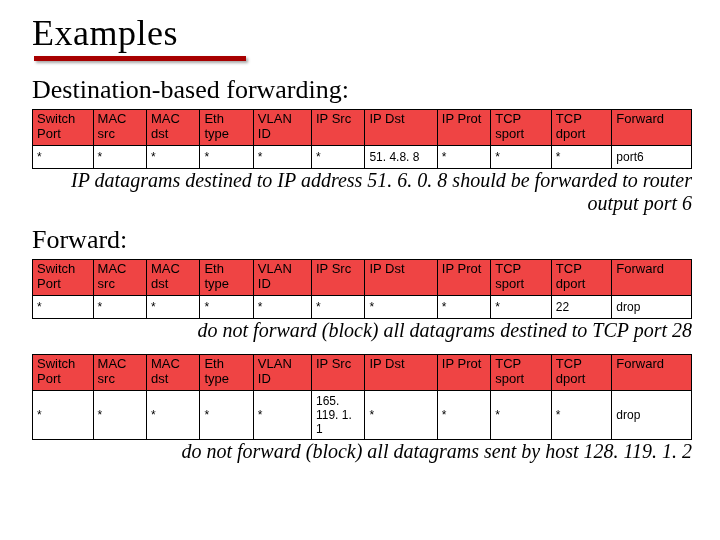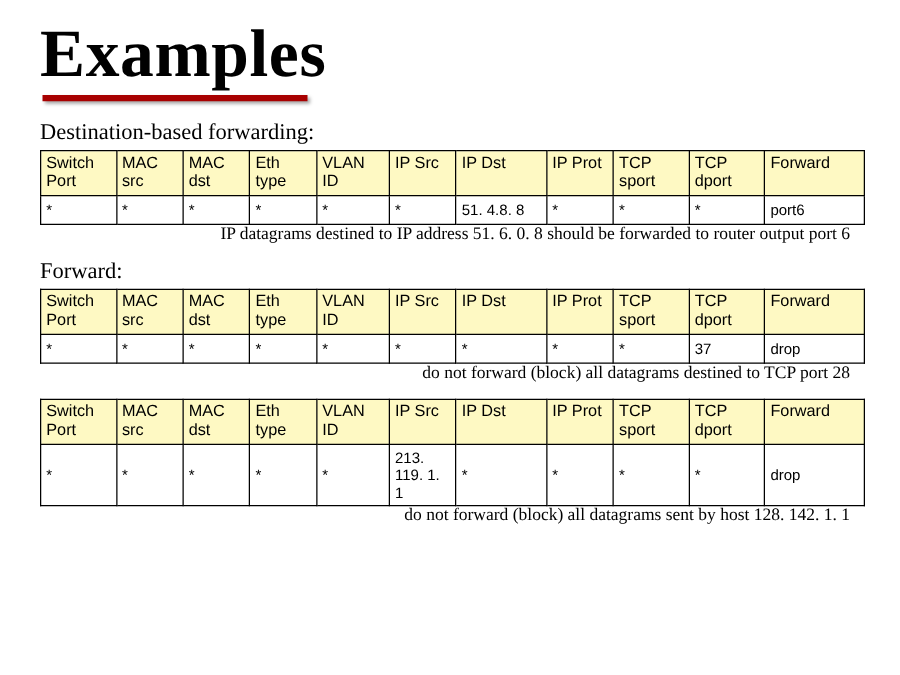--- a/index.html
+++ b/index.html
@@ -4,45 +4,45 @@
 <style>
   html,body{margin:0;padding:0}
   body{
     width:720px;height:540px;
     font-family:"Times New Roman",Times,serif;
     background:#fff;color:#000;
     box-sizing:border-box;
     padding:8px 28px 0 32px;
   }
   .title{
-    font-size:54px;
-    font-weight:700;
+    font-size:36px;
+    font-weight:400;
     margin:4px 0 0 0;
     letter-spacing:.5px;
   }
   .underline{
     height:5px;width:212px;
     background:#a80000;
     margin:2px 0 14px 2px;
     box-shadow:2px 2px 3px rgba(0,0,0,.35);
   }
   .section{
-    font-size:18px;
+    font-size:26px;
     margin:10px 0 4px 0;
   }
   table.flow{
     border-collapse:collapse;
     width:100%;
     table-layout:fixed;
     font-family:Arial,Helvetica,sans-serif;
     font-size:13px;
     margin-top:2px;
   }
   table.flow th{
-    background:#fef9c3;
+    background:#ef4444;
     border:1px solid #000;
     text-align:left;
     font-weight:400;
     padding:2px 4px 3px 4px;
     line-height:1.15;
     vertical-align:top;
     height:30px;
   }
   table.flow td{
     border:1px solid #000;
@@ -56,24 +56,25 @@
   .flow th:nth-child(3),.flow td:nth-child(3){width:36px}
   .flow th:nth-child(4),.flow td:nth-child(4){width:36px}
   .flow th:nth-child(5),.flow td:nth-child(5){width:40px}
   .flow th:nth-child(6),.flow td:nth-child(6){width:36px}
   .flow th:nth-child(7),.flow td:nth-child(7){width:52px}
   .flow th:nth-child(8),.flow td:nth-child(8){width:36px}
   .flow th:nth-child(9),.flow td:nth-child(9){width:42px}
   .flow th:nth-child(10),.flow td:nth-child(10){width:42px}
   .flow th:nth-child(11),.flow td:nth-child(11){width:58px}
   .caption{
-    font-size:14px;
+    font-size:20px;
     line-height:1.15;
     text-align:right;
-    margin:0 12px 4px 0;
+    margin:0 0 4px 0;
+    font-style:italic;
   }
   .small{font-size:10px}
 </style>
 </head>
 <body>
 
 <div class="title">Examples</div>
 <div class="underline"></div>
 
 <div class="section">Destination-based forwarding:</div>
@@ -130,21 +131,21 @@
   <tr>
     <td>*</td>
     <td>*</td>
     <td>*</td>
     <td>*</td>
     <td>*</td>
     <td>*</td>
     <td>*</td>
     <td>*</td>
     <td>*</td>
-    <td>37</td>
+    <td>22</td>
     <td>drop</td>
   </tr>
 </tbody>
   </table>
 <div class="caption">do not forward (block) all datagrams destined to TCP port 28</div>
 
 <table class="flow" style="margin-top:12px">
   <tbody>
       <tr>
     <th>Switch Port</th>
@@ -158,22 +159,22 @@
     <th>TCP sport</th>
     <th>TCP dport</th>
     <th>Forward</th>
   </tr>
   <tr>
     <td>*</td>
     <td>*</td>
     <td>*</td>
     <td>*</td>
     <td>*</td>
-    <td class="small">213. 119. 1. 1</td>
+    <td class="small">165. 119. 1. 1</td>
     <td>*</td>
     <td>*</td>
     <td>*</td>
     <td>*</td>
     <td>drop</td>
   </tr>
 </tbody>
   </table>
-<div class="caption">do not forward (block) all datagrams sent by host 128. 142. 1. 1</div>
+<div class="caption">do not forward (block) all datagrams sent by host 128. 119. 1. 2</div>
 
 </body></html>

